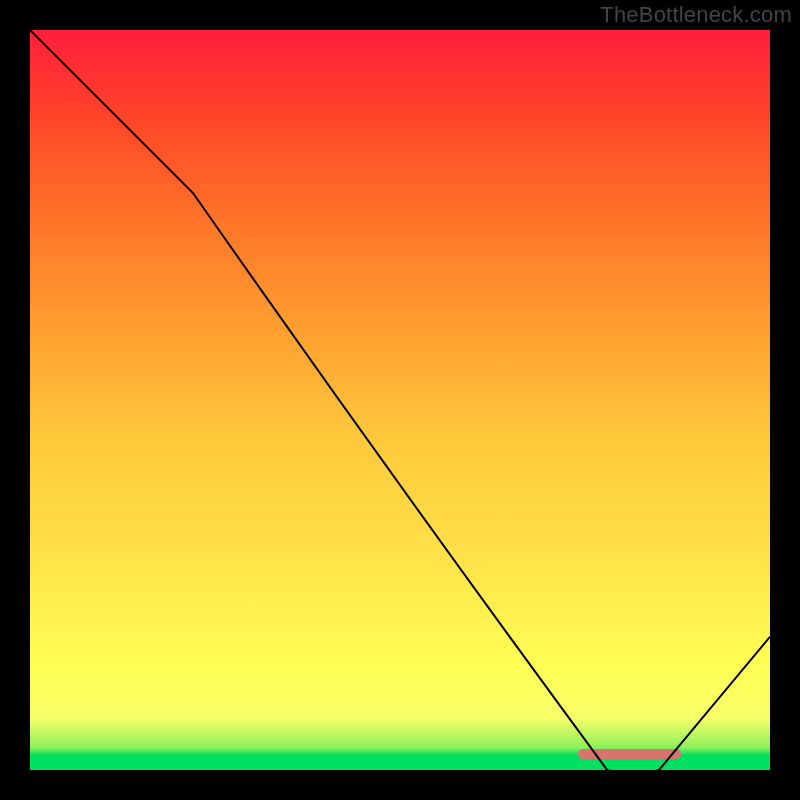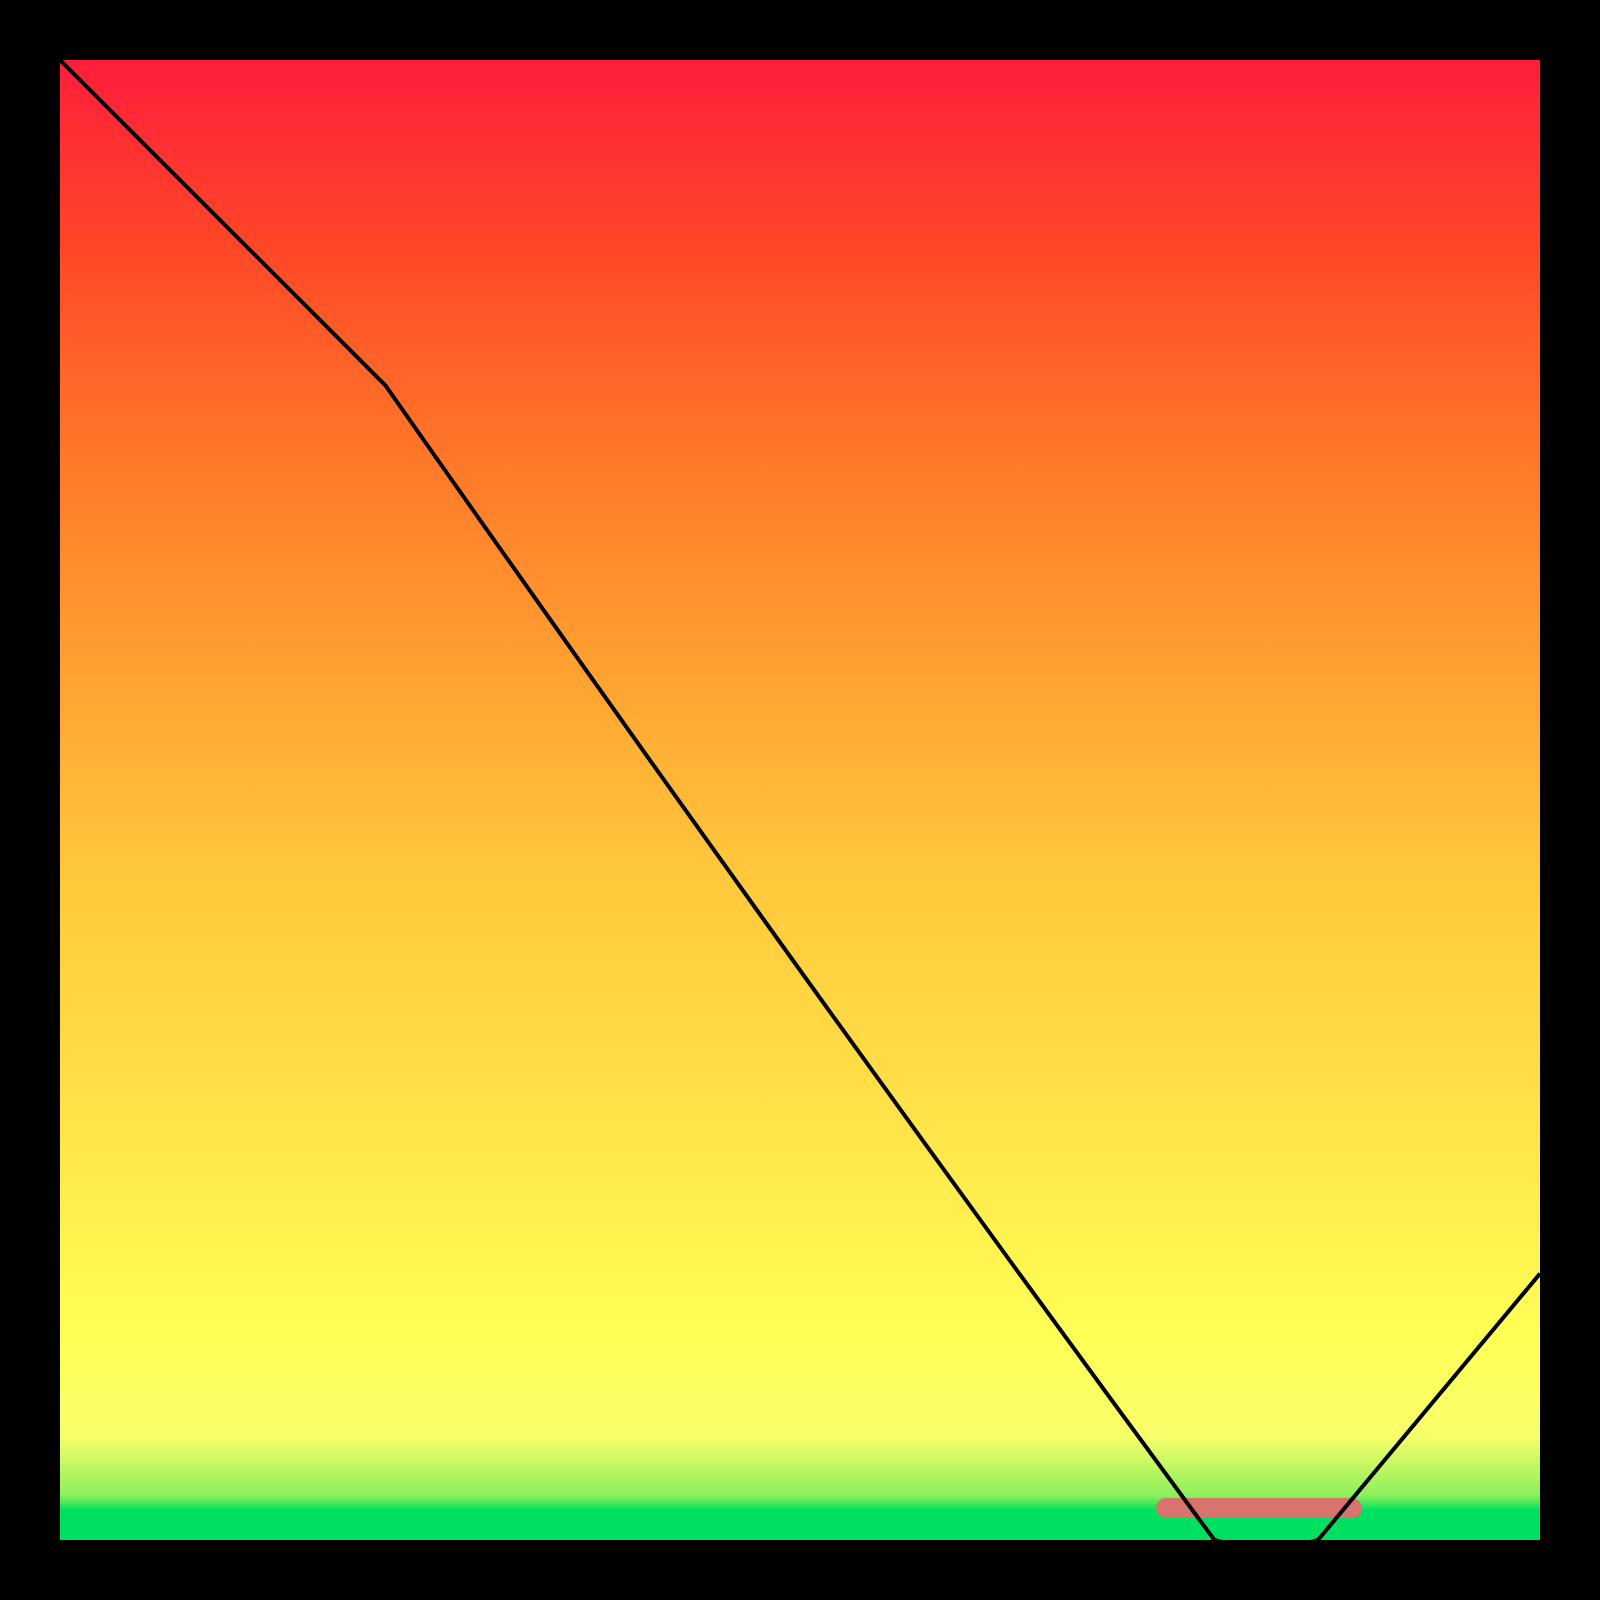--- a/index.html
+++ b/index.html
@@ -58,20 +58,21 @@
     inset: 0;
     width: 100%;
     height: 100%;
   }
 </style>
 </head>
 <body>
 
 <div class="frame">
 
+  <div class="attribution">TheBottleneck.com</div>
 
   <div class="plot">
 
     <div class="short-bar" id="highlight-band" style="left: 547.6px; width: 103.6px; bottom: 11.1px; background: rgb(216, 115, 110);"></div>
 
     <svg class="curve" viewBox="0 0 100 100" preserveAspectRatio="none">
       <path id="curve-path" d="M 0 0 L 22 22 Q 50 62, 78 100 Q 81.5 101, 85 100 L 100 82" fill="none" stroke="#000" stroke-width="2" vector-effect="non-scaling-stroke"></path>
     </svg>
 
   </div>

